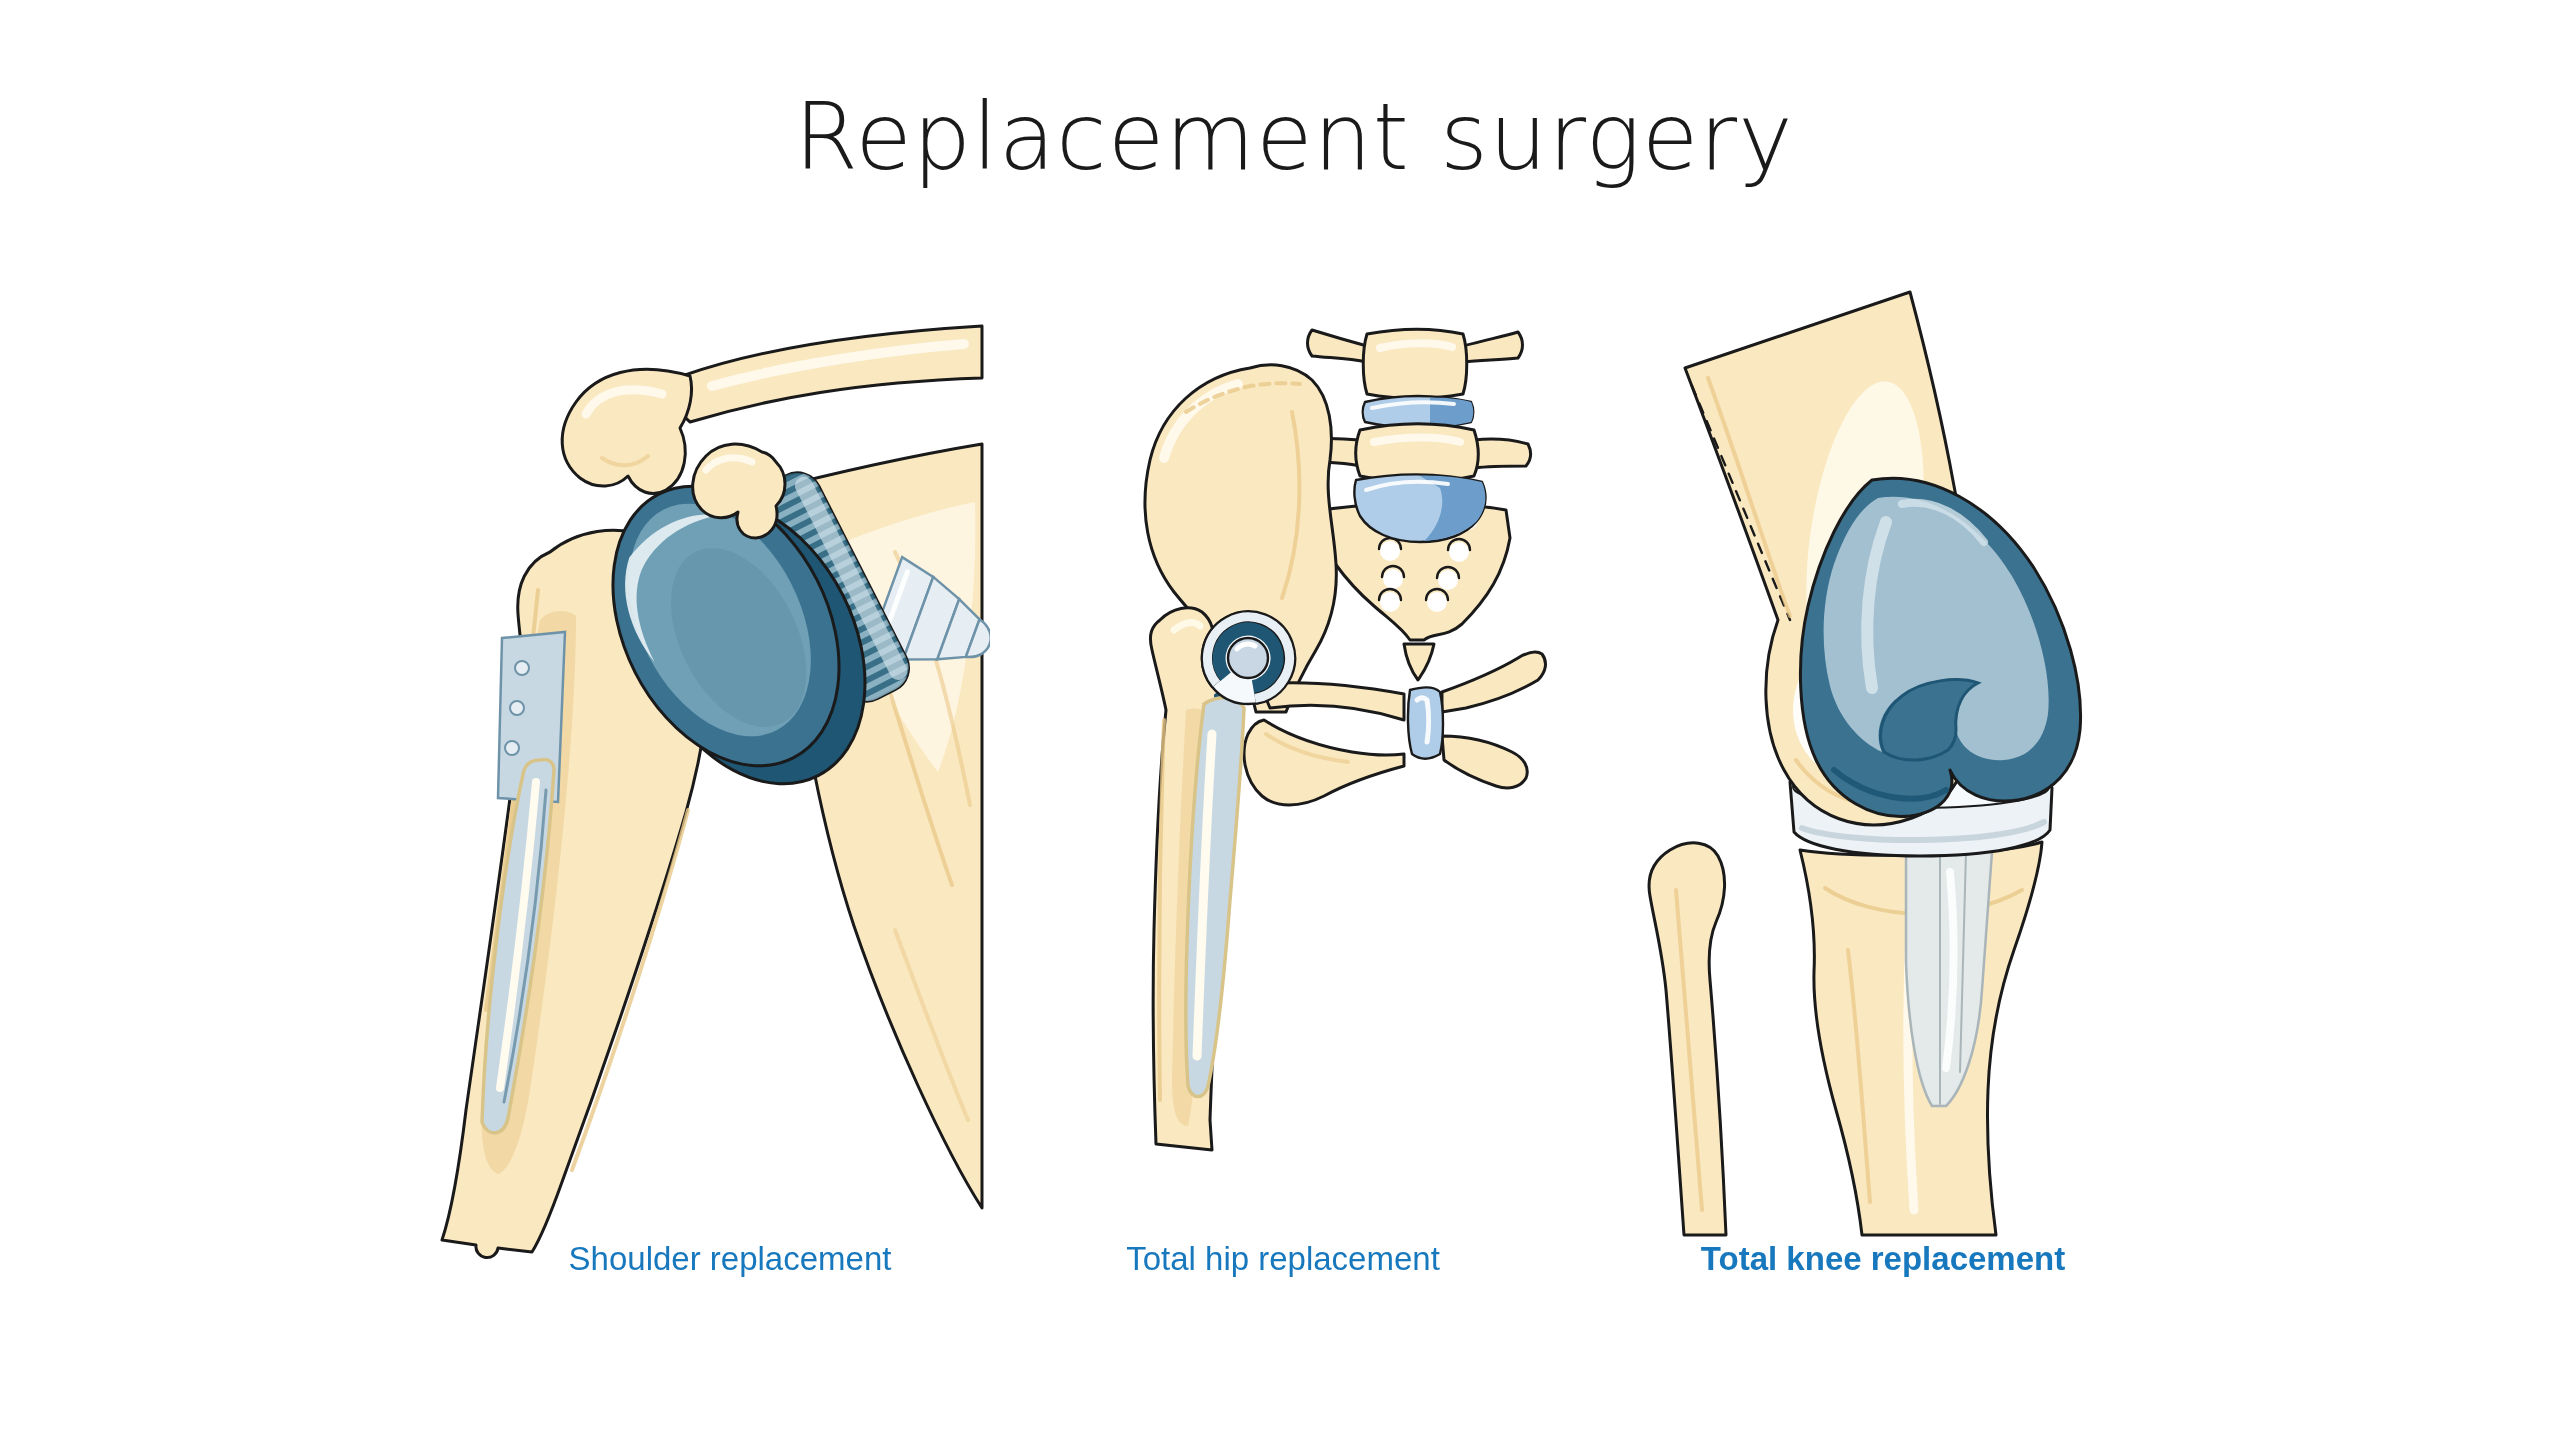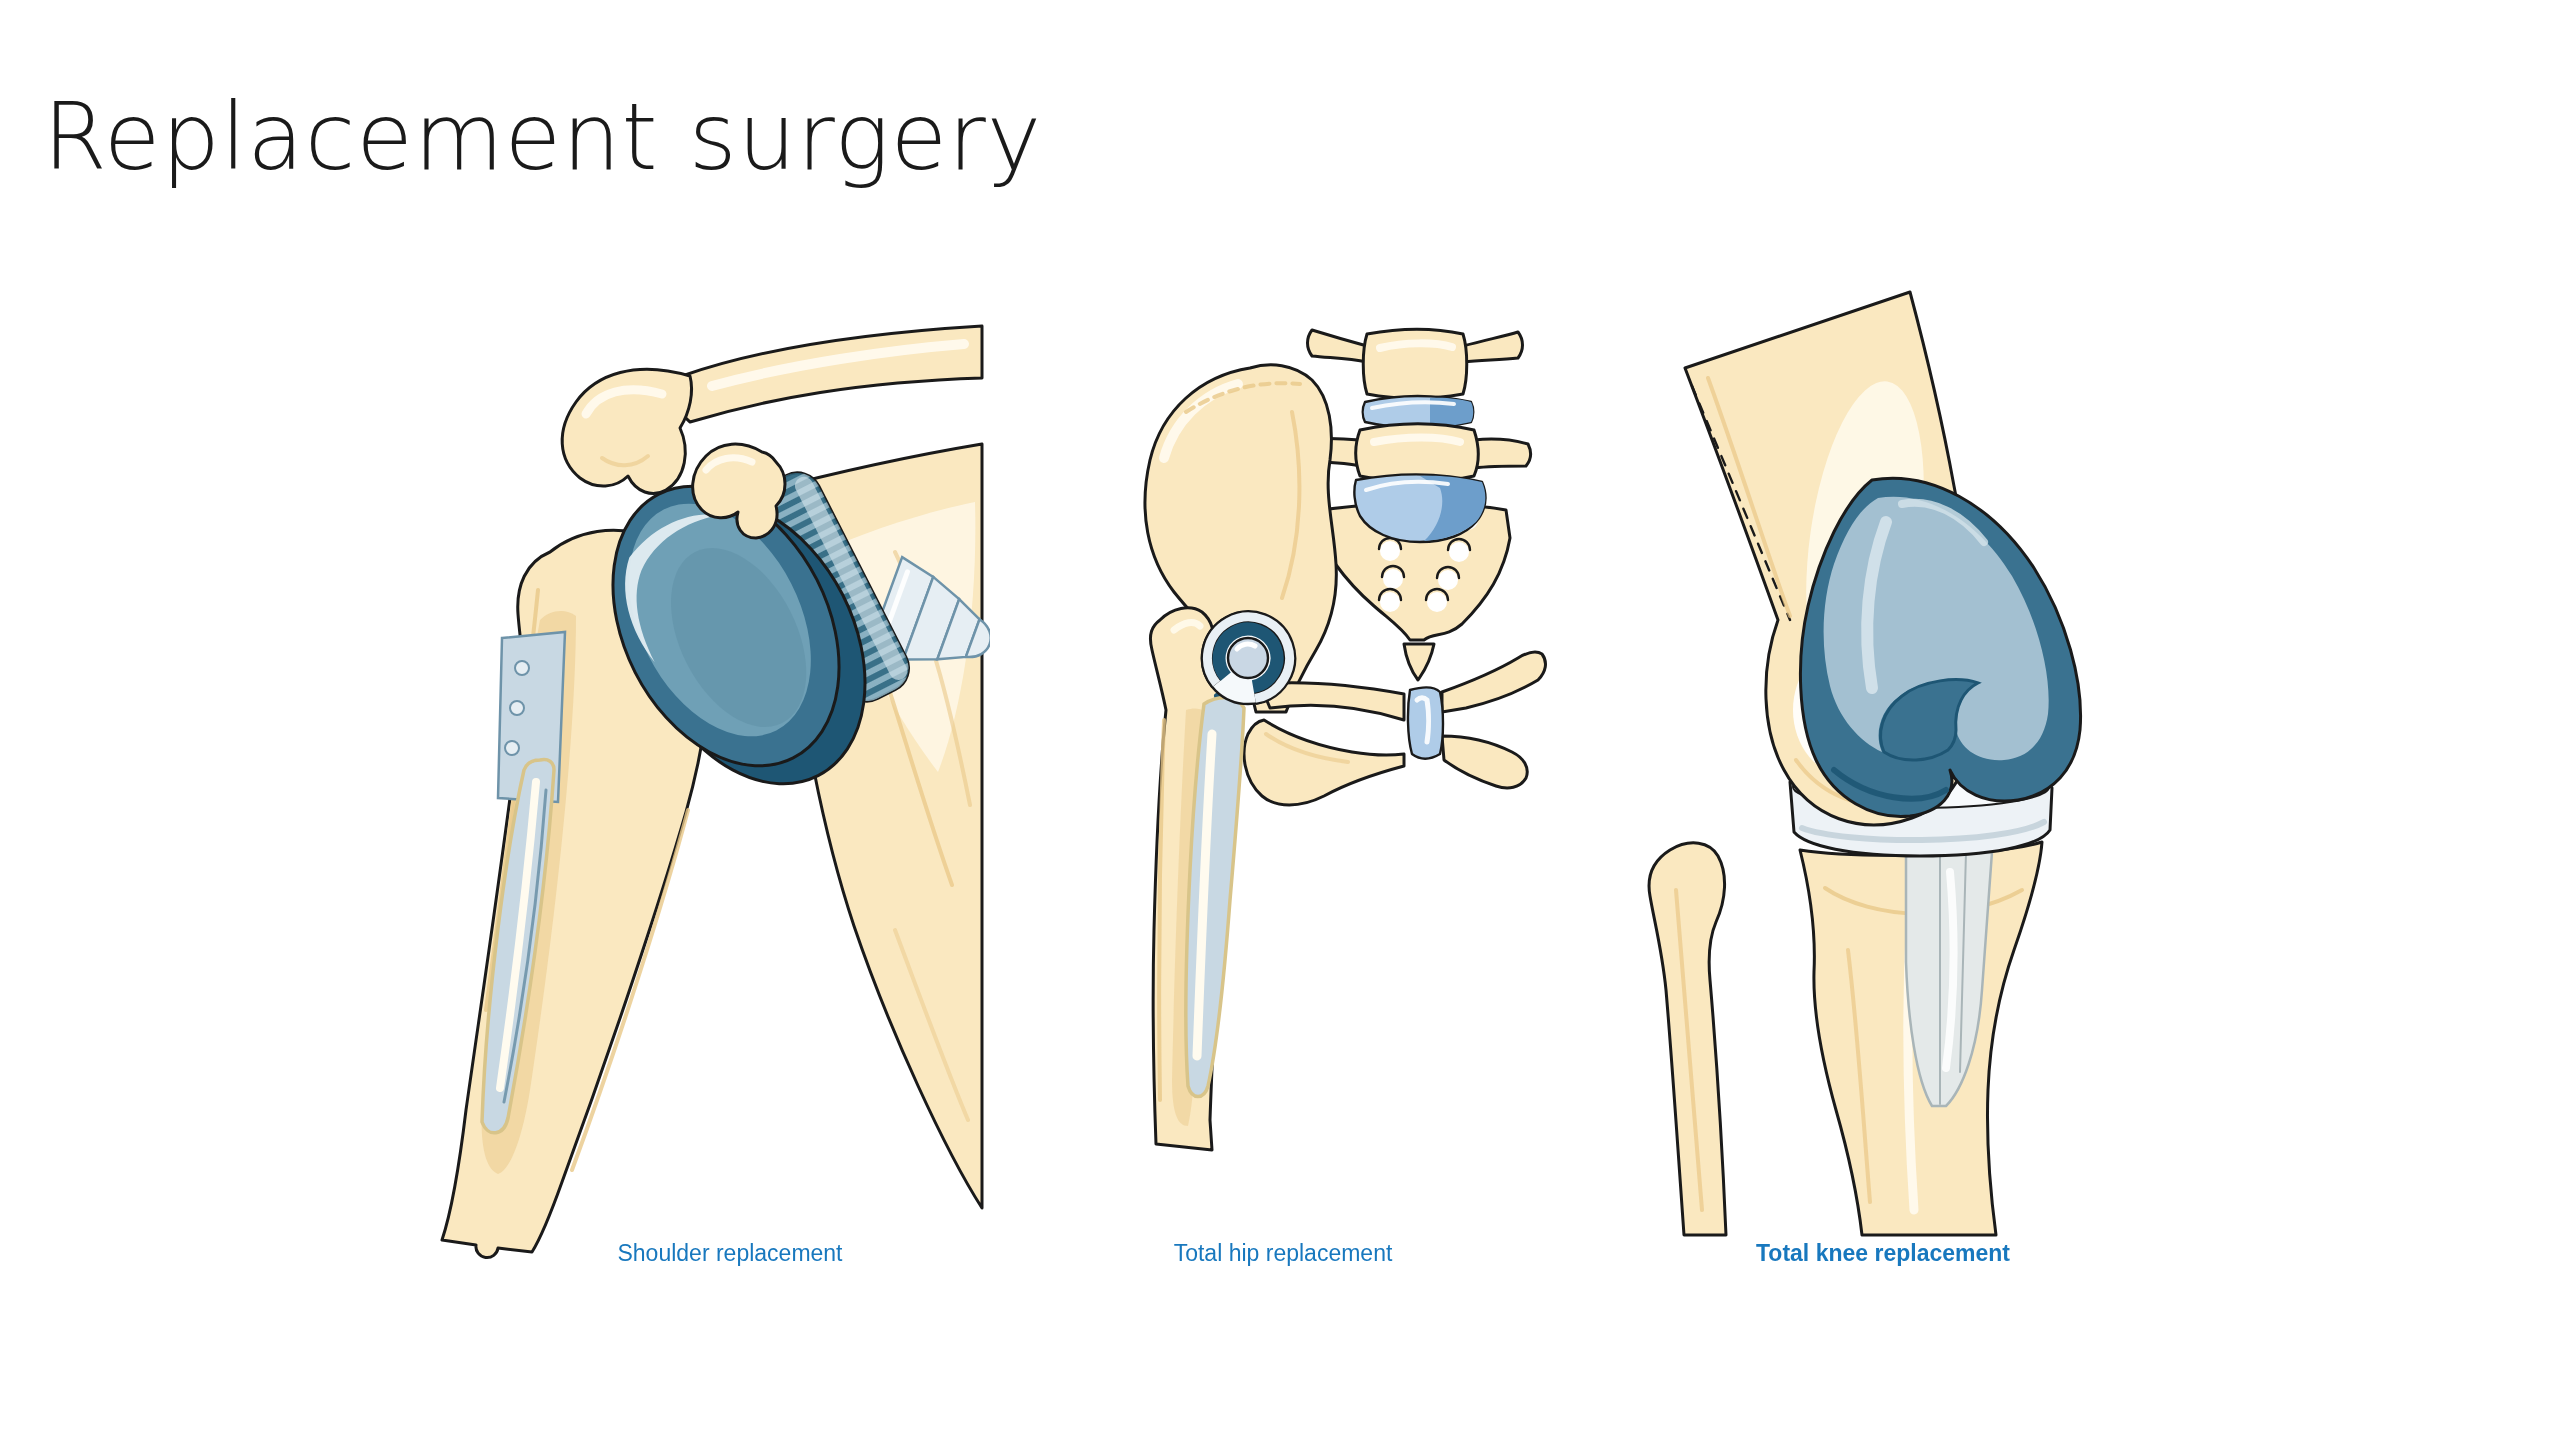--- a/index.html
+++ b/index.html
@@ -1,26 +1,26 @@
 <!DOCTYPE html>
 <html style="--bg: #FFFFFF; --title-color: #1A1A1A; --label-blue: #1878BE; --outline: #1A1A1A; --bone: #FAE8C0; --bone-shade: #F2D6A0; --bone-deep: #E9C888; --bone-hi: #FFFBEF; --teal-dark: #1E5674; --teal: #3A7290; --teal-light: #6FA0B6; --teal-face: #A3C0D1; --gloss: #D3E2EA; --steel: #C8D8E3; --steel-hi: #E6EEF3; --steel-edge: #6E93A9; --disc: #AFCCE8; --disc-deep: #6D9ECB; --tray: #EDF2F6; --tray-shadow: #C8D5DD; --keel: #E4E9E9; --keel-line: #A9B5B8; --cement: #D8C489;"><head>
 <meta charset="utf-8">
 <style>
   html,body{margin:0;padding:0;background:#fff;}
   .canvas{position:relative;width:2560px;height:1440px;background:var(--bg);overflow:hidden;
           font-family:"Liberation Sans", sans-serif;}
-  .page-title{position:absolute;left:15px;right:0;top:84px;margin:0;text-align:left;
+  .page-title{position:absolute;left:0;right:0;top:84px;margin:0;text-align:center;
               font-family:"DejaVu Sans","Liberation Sans",sans-serif;
               font-weight:200;font-size:92px;letter-spacing:1px;color:var(--title-color);padding-left:28px;}
   .fig{position:absolute;}
   .fig-shoulder{left:390px;top:290px;width:600px;height:985px;}
   .fig-hip{left:1090px;top:290px;width:470px;height:880px;}
   .fig-knee{left:1610px;top:290px;width:630px;height:960px;}
   .caption{position:absolute;top:1240px;transform:translateX(-50%);
-           font-size:23px;color:var(--label-blue);white-space:nowrap;}
+           font-size:33px;color:var(--label-blue);white-space:nowrap;}
   .cap-shoulder{left:730px;}
   .cap-hip{left:1283px;}
   .cap-knee{left:1883px;font-weight:bold;}
 
   
   .ol{stroke:var(--outline);stroke-width:3;stroke-linejoin:round;stroke-linecap:round;}
   .ol2{stroke:var(--outline);stroke-width:2.4;stroke-linejoin:round;stroke-linecap:round;}
   .nf{fill:none;}
   .fb{fill:var(--bone);}
   .fbd{fill:var(--bone-deep);} .fbh{fill:var(--bone-hi);}

